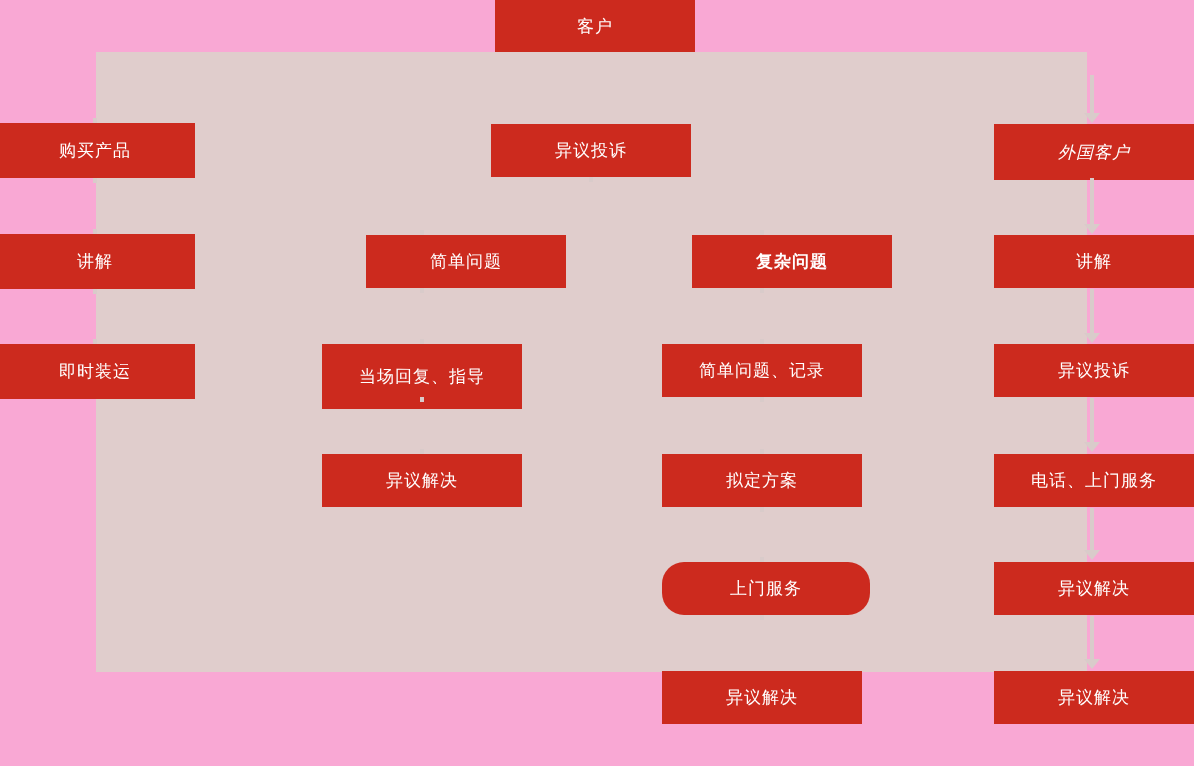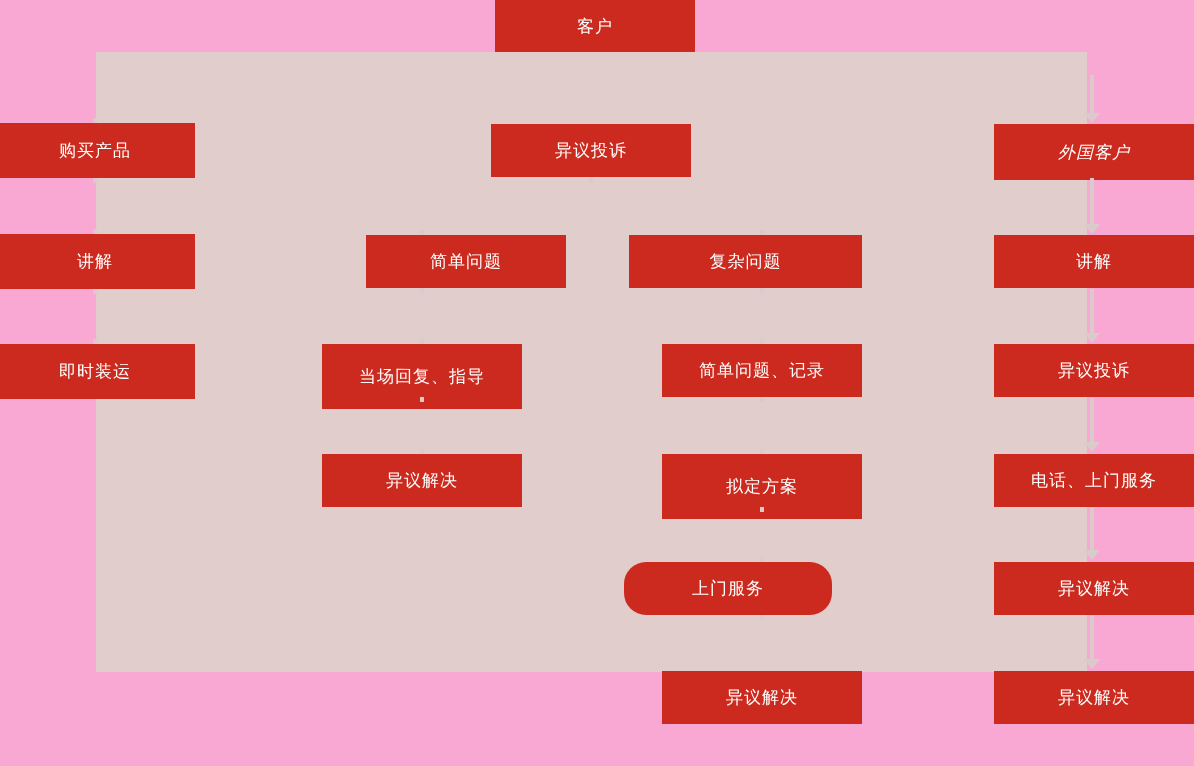--- a/index.html
+++ b/index.html
@@ -79,33 +79,33 @@
   <div class="stub" style="left:420px; top:230px;"></div>
   <div class="stub" style="left:420px; top:288px;"></div>
 
   <div class="node" style="left:322px; top:344px; width:200px; height:65px;">当场回复、指导</div>
   <div class="stub" style="left:420px; top:339px;"></div>
   <div class="stub" style="left:420px; top:397px;"></div>
 
   <div class="node" style="left:322px; top:454px; width:200px; height:53px;">异议解决</div>
   <div class="stub" style="left:420px; top:449px;"></div>
 
-  <div class="node" style="left:629px; top:235px; width:233px; height:53px;">复杂问题</div>
+  <div class="node" style="left:692px; top:235px; width:200px; height:53px;font-weight:bold;">复杂问题</div>
   <div class="stub" style="left:760px; top:230px;"></div>
   <div class="stub" style="left:760px; top:288px;"></div>
 
   <div class="node" style="left:662px; top:344px; width:200px; height:53px;">简单问题、记录</div>
   <div class="stub" style="left:760px; top:339px;"></div>
   <div class="stub" style="left:760px; top:397px;"></div>
 
-  <div class="node" style="left:662px; top:454px; width:200px; height:65px;">拟定方案</div>
+  <div class="node" style="left:662px; top:454px; width:200px; height:53px;">拟定方案</div>
   <div class="stub" style="left:760px; top:449px;"></div>
   <div class="stub" style="left:760px; top:507px;"></div>
 
-  <div class="node" style="left:624px; top:562px; width:208px; height:53px;border-radius:22px;">上门服务</div>
+  <div class="node" style="left:662px; top:562px; width:208px; height:53px;border-radius:22px;">上门服务</div>
   <div class="stub" style="left:760px; top:557px;"></div>
   <div class="stub" style="left:760px; top:615px;"></div>
 
   <div class="node" style="left:662px; top:671px; width:200px; height:53px;">异议解决</div>
 
   <div class="node" style="left:994px; top:124px; width:200px; height:56px;font-style:italic;">外国客户</div>
 
   <div class="node" style="left:994px; top:235px; width:200px; height:53px;">讲解</div>
 
   <div class="node" style="left:994px; top:344px; width:200px; height:53px;">异议投诉</div>

